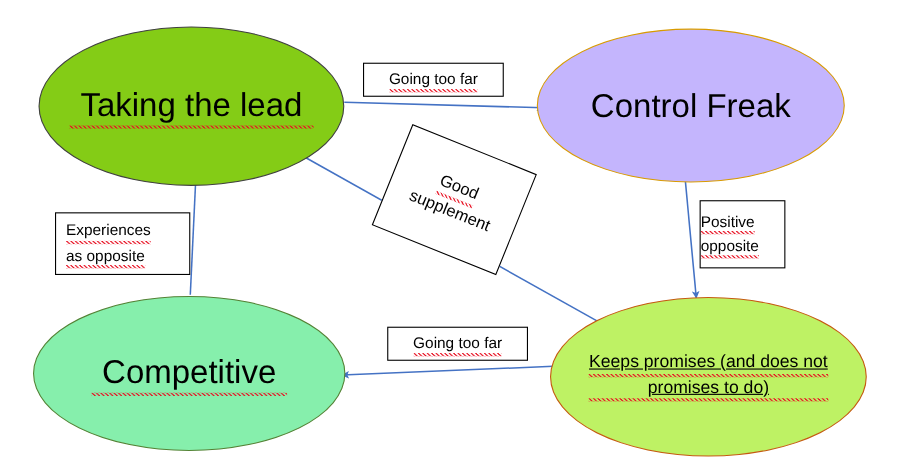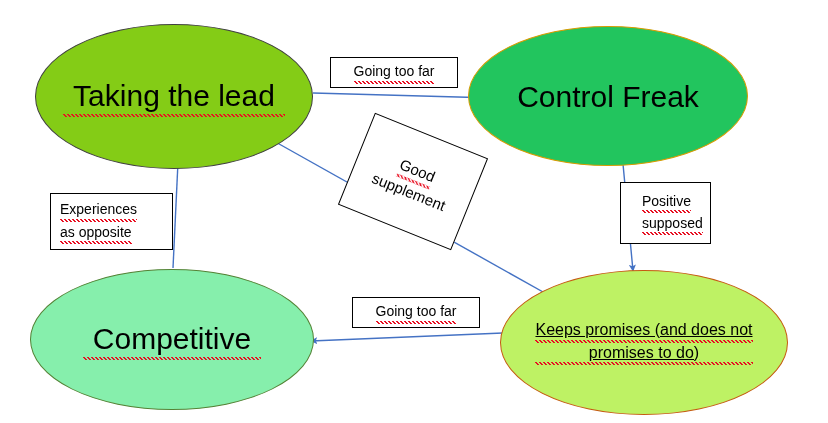--- a/index.html
+++ b/index.html
@@ -61,22 +61,22 @@
 
   
   #node-taking-the-lead {
     left: 35px; top: 24px; width: 278px; height: 145px;
     background: #84cc16;
     border: 1px solid #404040;
   }
   #node-taking-the-lead .node-label { font-size: 30px; }
 
   #node-control-freak {
-    left: 468px; top: 26px; width: 280px; height: 140px;
-    background: #22c55e;
+    left: 488px; top: 26px; width: 280px; height: 140px;
+    background: #c4b5fd;
     border: 1px solid #D99B00;
   }
   #node-control-freak .node-label { font-size: 30px; }
 
   #node-competitive {
     left: 30px; top: 269px; width: 284px; height: 141px;
     background: #86efac;
     border: 1px solid #548235;
   }
   #node-competitive .node-label { font-size: 30px; }
@@ -93,23 +93,23 @@
   #label-going-too-far-top {
     left: 330px; top: 57px; width: 128px; height: 31px;
     font-size: 14px;
   }
   #label-experiences-as-difficult {
     left: 50px; top: 193px; width: 123px; height: 57px;
     font-size: 14px;
     padding-left: 9px;
   }
   #label-positive-opposite {
-    left: 620px; top: 182px; width: 91px; height: 62px;
+    left: 636px; top: 182px; width: 78px; height: 62px;
     font-size: 14px;
-    padding-left: 21px;
+    padding-left: 0;
   }
   #label-going-too-far-bottom {
     left: 352px; top: 297px; width: 128px; height: 31px;
     font-size: 14px;
   }
   #label-good-supplement {
     left: 352px; top: 132px; width: 122px; height: 99px;
     font-size: 15px;
     transform: rotate(22deg);
     transform-origin: 50% 50%;
@@ -162,21 +162,21 @@
     <span class="ln sp">Going too far</span>
   </div>
 
   <div class="label-box center" id="label-good-supplement">
     <span class="ln sp">Good</span>
     <span class="ln">supplement</span>
   </div>
 
   <div class="label-box" id="label-positive-opposite">
     <span class="ln sp">Positive</span>
-    <span class="ln sp">supposed</span>
+    <span class="ln sp">opposite</span>
   </div>
 
   <div class="label-box" id="label-experiences-as-difficult">
     <span class="ln sp">Experiences</span>
     <span class="ln sp">as opposite</span>
   </div>
 
   <div class="label-box center" id="label-going-too-far-bottom">
     <span class="ln sp">Going too far</span>
   </div>

